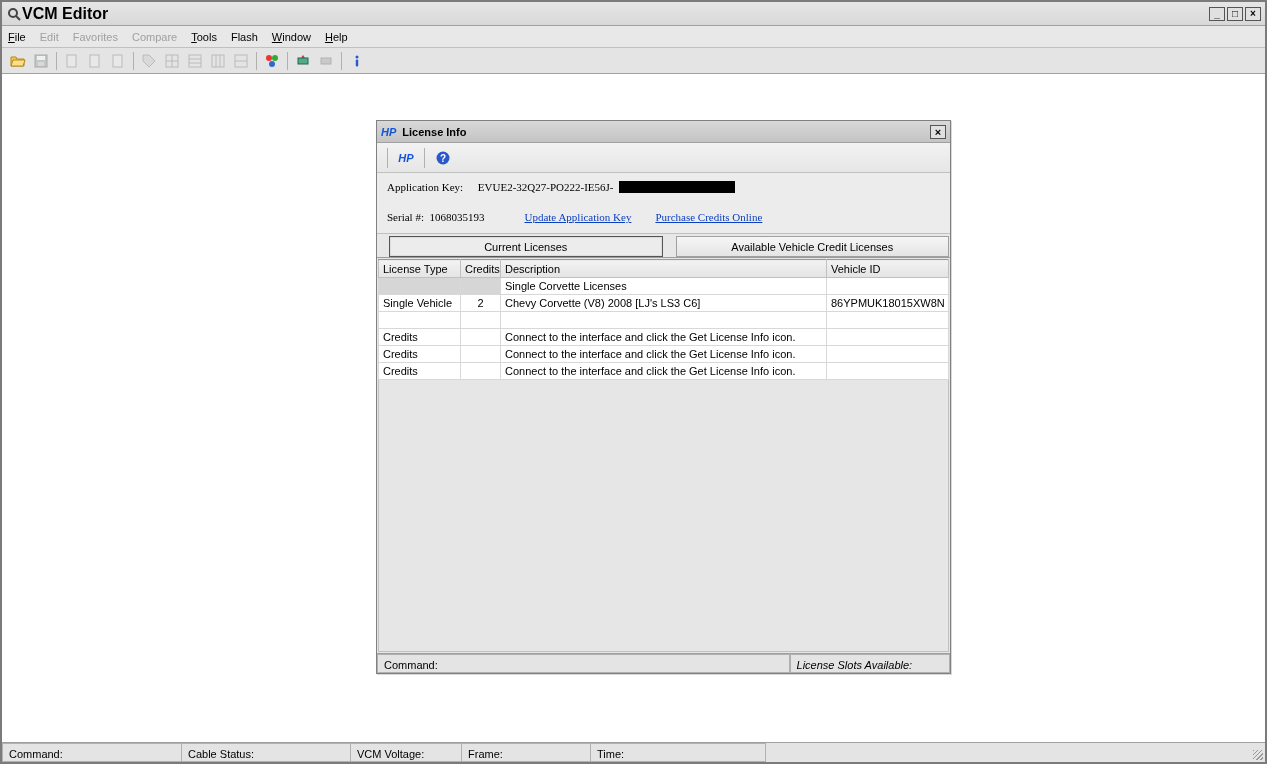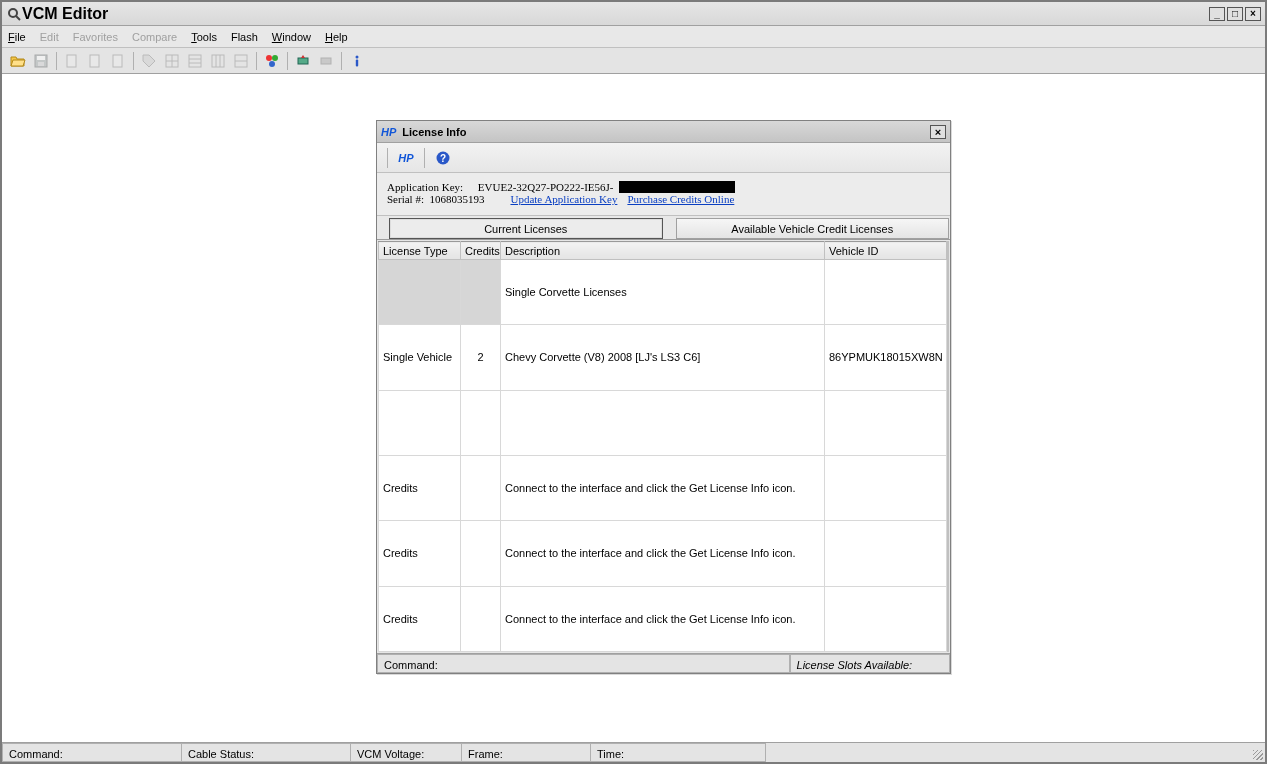--- a/index.html
+++ b/index.html
@@ -153,21 +153,21 @@
   .tab.active {
     background: #ececec;
     border: 1px solid #555;
     box-shadow: inset 0 0 0 1px #ddd;
   }
   .grid-wrap {
     flex: 1;
     background: #e6e6e6;
     padding: 1px;
     overflow: hidden;
-    display:flex; flex-direction:row;
+    display:flex; flex-direction:column;
   }
   table.grid {
     border-collapse: collapse;
     width: 100%;
     background: #fff;
     table-layout: fixed;
   }
   table.grid th {
     background: linear-gradient(#f2f2f2,#e4e4e4);
     border: 1px solid #c0c0c0;
@@ -342,21 +342,21 @@
             <text x="8" y="12" text-anchor="middle" fill="#fff" font-size="10" font-weight="bold">?</text>
           </svg>
       </div>
     </div>
 
     <div class="dlg-info">
       <div class="row">
         <span>Application Key:</span>&nbsp;
         <span>EVUE2-32Q27-PO222-IE56J-</span><span class="redacted"></span>
       </div>
-      <div class="row" style="gap:10px; margin-top:0;">
+      <div class="row" style="gap:24px; margin-top:18px;">
         <span><span>Serial #:</span>&nbsp;&nbsp;<span>1068035193</span></span>
         <span style="margin-left:16px;" class="link">Update Application Key</span>
         <span class="link">Purchase Credits Online</span>
       </div>
     </div>
 
     <div class="tabbar">
       <div class="tab active">Current Licenses</div>
       <div class="tab">Available Vehicle Credit Licenses</div>
     </div>

